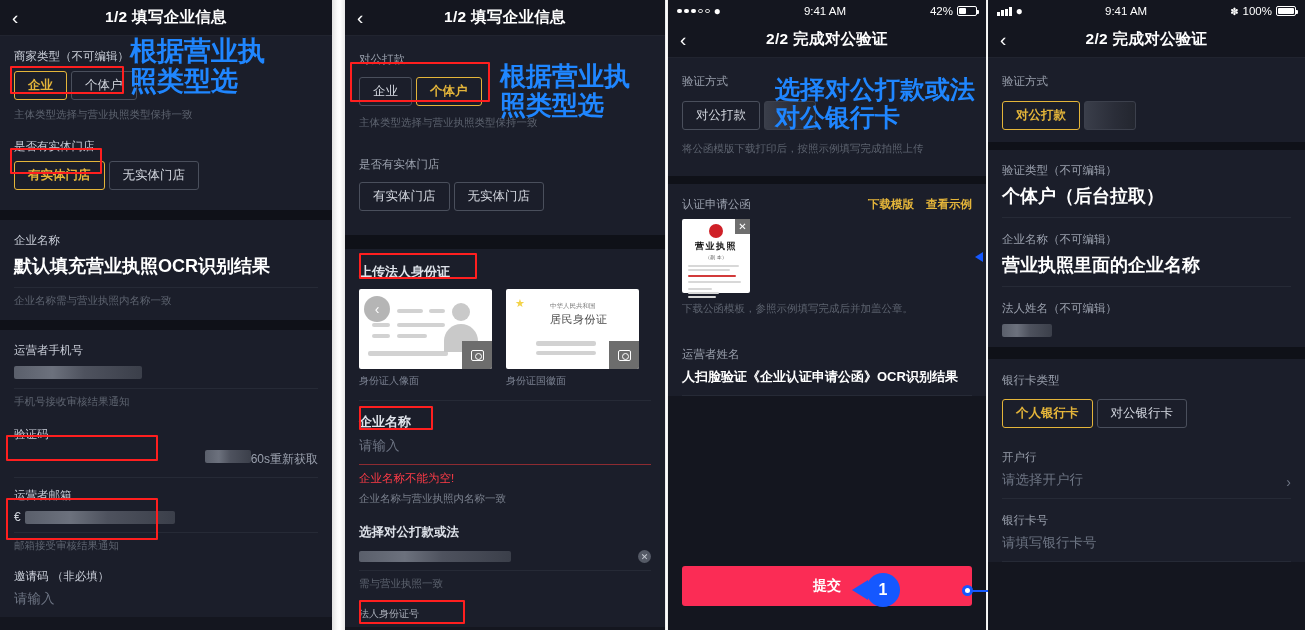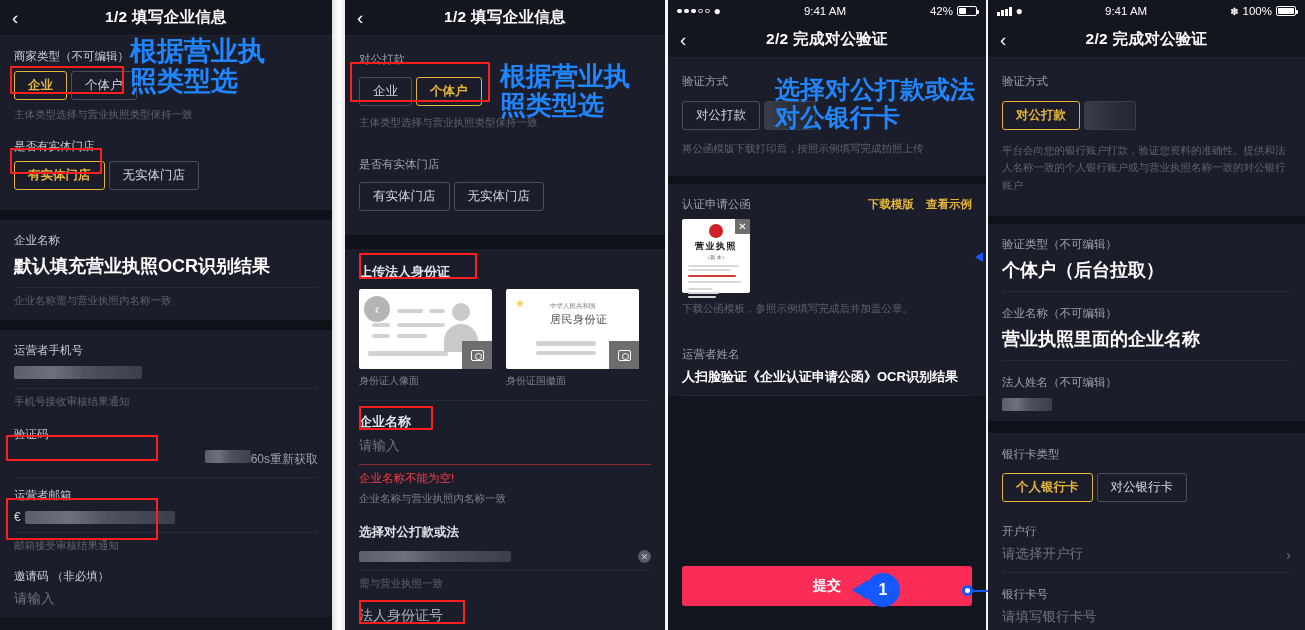--- a/index.html
+++ b/index.html
@@ -304,21 +304,21 @@
       <div class="fhint" style="color:#7b818e;padding-top:4px;">企业名称与营业执照内名称一致</div>
 
       <div class="flabel bright" style="font-size:12.5px;font-weight:bold;color:#dfe3ea;padding-top:6px;">选择对公打款或法</div>
       <div class="rowflex" style="padding:9px 0 7px;align-items:center;">
         <div class="mask" style="width:152px;height:11px;"></div>
         <div style="width:13px;height:13px;border-radius:50%;background:#555a66;color:#c8ccd4;font-size:9px;display:flex;align-items:center;justify-content:center;">✕</div>
       </div>
       <div class="divider"></div>
       <div class="fhint">需与营业执照一致</div>
 
-      <div class="flabel" style="font-size:14px;color:#a9aeb9;padding-top:4px;padding-bottom:6px;">法人身份证号</div>
+      <div class="flabel" style="font-size:10px;color:#a9aeb9;padding-top:4px;padding-bottom:6px;">法人身份证号</div>
     </div>
 
     <div class="redbox" style="left:5px; top:62px; width:140px; height:40px;"></div>
     <div class="redbox" style="left:14px; top:253px; width:118px; height:26px;"></div>
     <div class="redbox" style="left:14px; top:406px; width:74px; height:24px;"></div>
     <div class="redbox" style="left:14px; top:600px; width:106px; height:24px;"></div>
   </div>
 
   <div class="bluetext" style="left:500px; top:62px; font-size:26px;">根据营业执
 照类型选</div>
@@ -428,21 +428,20 @@
       <span class="back">‹</span>
       <span class="title">2/2 完成对公验证</span>
     </div>
 
     <div class="sect" style="padding-bottom:10px;">
       <div class="flabel" style="padding-top:16px;">验证方式</div>
       <div class="chips" style="padding-top:12px;">
         <div class="chip sel">对公打款</div>
         <div class="chip blur"></div>
       </div>
-      <div class="fhint" style="padding-top:10px;padding-bottom:12px;line-height:1.65;">平台会向您的银行账户打款，验证您资料的准确性。提供和法人名称一致的个人银行账户或与营业执照名称一致的对公银行账户</div>
     </div>
 
     <div class="spacer" style="height:8px;"></div>
 
     <div class="sect">
       <div class="flabel">验证类型（不可编辑）</div>
       <div class="fvalue">个体户（后台拉取）</div>
       <div class="divider"></div>
 
       <div class="flabel" style="padding-top:14px;">企业名称（不可编辑）</div>

